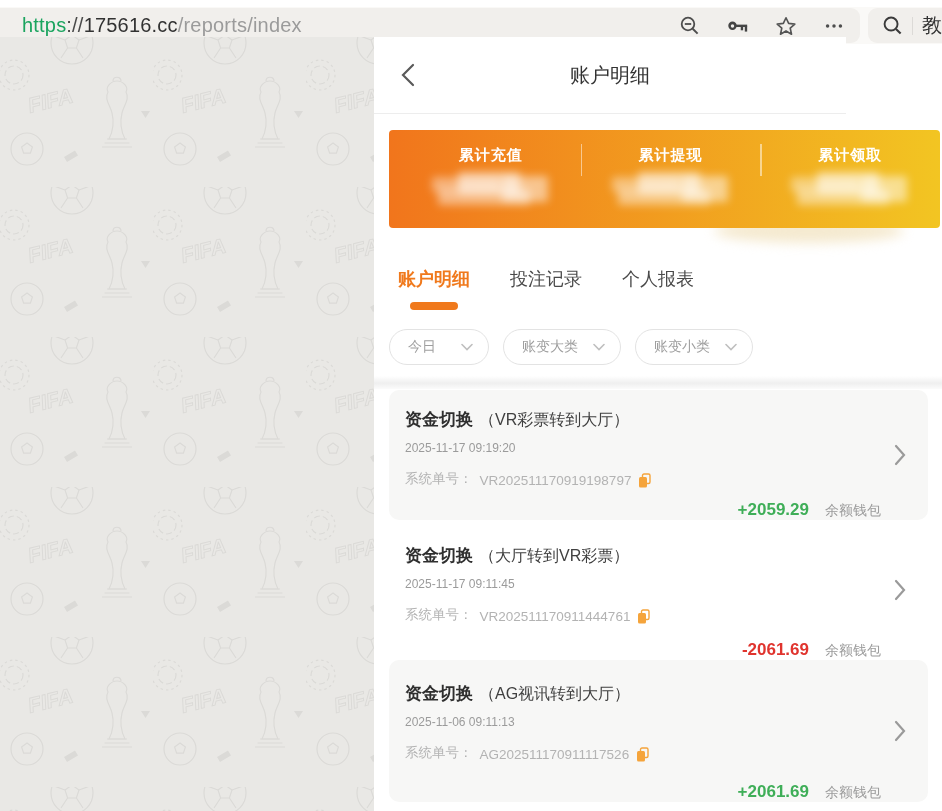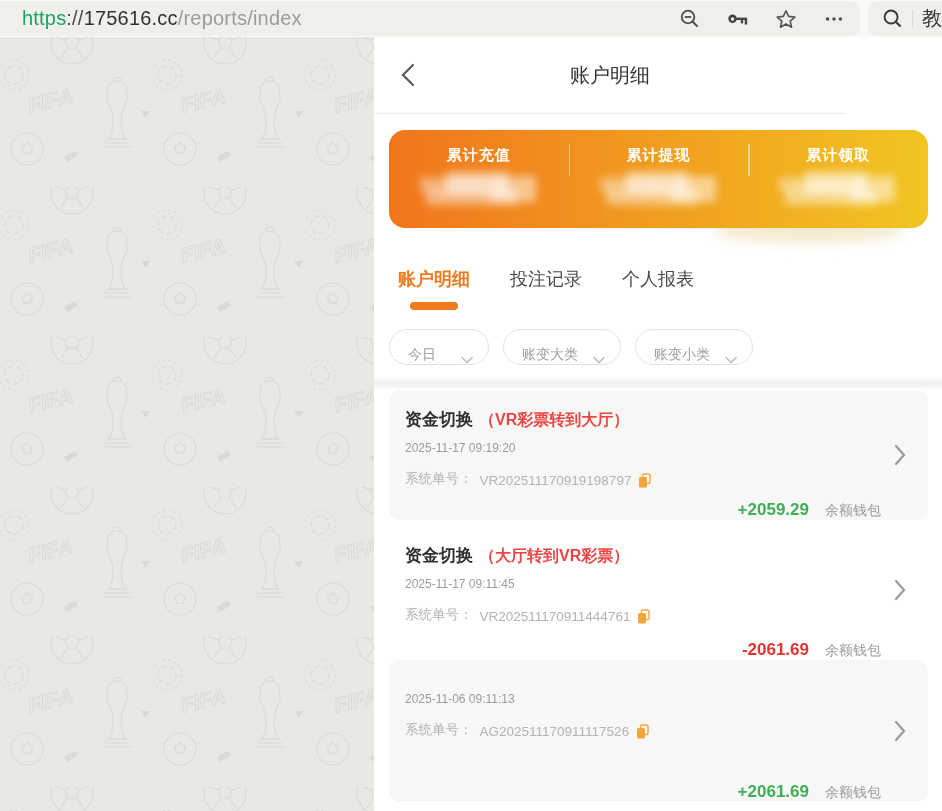--- a/index.html
+++ b/index.html
@@ -1,20 +1,20 @@
 <!DOCTYPE html>
 <html><head>
 <meta charset="utf-8">
 <style>
   html,body{margin:0;padding:0;}
   body{width:942px;height:811px;position:relative;overflow:hidden;background:#fff;
        font-family:"Liberation Sans","DejaVu Sans",sans-serif;}
 
   
-  .topbar{position:absolute;left:0;top:0;width:942px;height:37px;background:#faf9f7;}
+  .topbar{position:absolute;left:0;top:7px;width:942px;height:37px;background:#faf9f7;}
   .addressbar{position:absolute;left:-12px;top:1px;width:872px;height:35px;background:#f1efec;
               border-radius:9px;display:flex;align-items:center;padding-left:34px;box-sizing:border-box;}
   .url{font-size:20px;white-space:nowrap;letter-spacing:.2px;}
   .url .scheme{color:#1ba45f;}
   .url .sep{color:#4a4a4a;}
   .url .host{color:#323232;}
   .url .path{color:#9b9b9b;}
   .toolbar-icons{position:absolute;right:15px;top:0;height:100%;display:flex;align-items:center;gap:26px;}
   .tb-icon{width:22px;height:22px;display:block;cursor:pointer;}
   .searchbox{position:absolute;left:868px;top:1px;width:90px;height:35px;background:#f1efec;
@@ -28,60 +28,60 @@
   
   .panel{position:absolute;left:374px;top:37px;width:472px;height:774px;background:#fff;}
 
   .panel-header{position:relative;height:76px;border-bottom:1px solid #ededed;background:#fff;}
   .back-button{position:absolute;left:26px;top:26px;width:16px;height:24px;cursor:pointer;}
   .page-title{position:absolute;left:0;right:0;top:0;height:76px;display:flex;align-items:center;
               justify-content:center;font-size:20px;font-weight:500;color:#333;}
 
   .card-blob{position:absolute;left:340px;top:182px;width:190px;height:24px;background:#f5ead0;
              border-radius:50%;filter:blur(6px);z-index:0;}
-  .summary-card{position:absolute;left:15px;top:93px;width:539px;height:98px;border-radius:16px;
-                background:linear-gradient(90deg,#f1751c,#f2c522);display:flex;z-index:1;}
+  .summary-card{position:absolute;left:15px;top:93px;width:539px;height:98px;border-radius:4px;
+                background:linear-gradient(90deg,#f1751c,#f2c522);display:flex;z-index:1;padding-left:12px;}
   .summary-col{flex:1;display:flex;flex-direction:column;align-items:center;padding-top:16px;position:relative;}
   .summary-col + .summary-col::before{content:"";position:absolute;left:0;top:14px;width:1.5px;height:32px;
                 background:rgba(255,255,255,.5);}
   .summary-label{color:#fff;font-size:15px;font-weight:600;letter-spacing:1px;}
   .blurval{width:122px;height:36px;margin-top:7px;position:relative;filter:blur(4px);}
   .blurval i{position:absolute;display:block;border-radius:2px;}
   .blurval .b1{left:2px;top:5px;width:68px;height:15px;background:rgba(255,255,255,.40);}
   .blurval .b2{left:28px;top:0;width:62px;height:22px;background:rgba(255,255,255,.55);}
   .blurval .b3{left:8px;top:17px;width:92px;height:16px;background:rgba(255,255,255,.45);}
   .blurval .b4{left:72px;top:4px;width:46px;height:26px;background:rgba(255,255,255,.50);}
 
   .tabs{position:absolute;left:24px;top:230px;display:flex;gap:40px;font-size:18px;color:#4a4a4a;z-index:2;}
   .tab{cursor:pointer;position:relative;padding-bottom:18px;line-height:25px;}
   .tab.active{color:#f0791c;font-weight:700;}
   .tab-underline{display:none;}
   .tab.active .tab-underline{display:block;position:absolute;left:50%;transform:translateX(-50%);
                 bottom:0;width:48px;height:8px;border-radius:4px;background:#f0791c;}
 
   .filters{position:absolute;left:15px;top:292px;display:flex;gap:14px;}
   .pill{height:36px;border:1px solid #e3e3e3;border-radius:18px;background:#fff;box-sizing:border-box;
-        display:flex;align-items:flex-end;justify-content:space-between;padding:0 15px 0 18px;
+        display:flex;align-items:center;justify-content:space-between;padding:0 15px 0 18px;
         color:#9e9e9e;font-size:14px;cursor:pointer;}
   .pill.w1{width:100px;}
   .pill.w2{width:118px;}
 
   .list-shadow{position:absolute;left:0;top:339px;width:568px;height:13px;
                background:linear-gradient(180deg,#ffffff 0%,#efefef 55%,#fbfbfb 100%);}
 
   .list{position:absolute;left:0;top:353px;width:568px;}
   .t-row{position:relative;margin:0 14px 0 15px;box-sizing:border-box;padding:18px 0 0 16px;cursor:pointer;}
   .t-row.shaded{background:#f7f7f6;border-radius:10px;}
   .t-row.plain{background:transparent;}
   .t-row.r1{height:130px;}
   .t-row.r2{height:140px;padding-top:24px;}
   .t-row.r3{height:142px;padding-top:22px;}
   .t-title{font-size:17px;color:#2f2f2f;white-space:nowrap;}
   .t-type{font-weight:700;}
-  .t-detail{font-weight:700;color:#ef4444;font-size:16px;margin-left:6px;}
+  .t-detail{font-weight:400;color:#404040;font-size:16px;margin-left:6px;}
   .t-date{margin-top:10px;font-size:12px;color:#9b9b9b;}
   .t-order{margin-top:15px;font-size:13.5px;color:#b3b3b3;display:flex;align-items:flex-end;gap:7px;}
   .copy-icon{display:block;cursor:pointer;}
   .t-right{position:absolute;right:47px;top:0;height:100%;display:flex;flex-direction:row;
            align-items:flex-end;justify-content:center;gap:16px;}
   .t-amount{font-size:17px;font-weight:600;}
   .t-wallet{font-size:14px;color:#9b9b9b;}
   .t-chevron{position:absolute;right:22px;top:50%;margin-top:-11px;}
 </style>
 </head>
@@ -277,20 +277,23 @@
       <div class="t-right">
         <div class="t-amount" style="color: rgb(224, 52, 46);">-2061.69</div>
         <div class="t-wallet">余额钱包</div>
       </div>
       <svg class="t-chevron" width="12" height="22" viewBox="0 0 12 22">
         <polyline points="2,2 10,11 2,20" fill="none" stroke="#9a9a9a" stroke-width="2.2" stroke-linecap="round"></polyline>
       </svg>
     </div>
 
     <div class="t-row r3 shaded">
+      <div class="t-title">
+        <span class="t-type">资金切换</span><span class="t-detail">（AG视讯转到大厅）</span>
+      </div>
       <div class="t-date">2025-11-06 09:11:13</div>
       <div class="t-order">
         <span>系统单号：</span>
           <span>AG202511170911117526</span>
         <svg class="copy-icon" width="13" height="15" viewBox="0 0 13 15">
           <rect x="4.5" y="1" width="7.5" height="9.5" rx="1.5" fill="none" stroke="#f5a43b" stroke-width="1.4"></rect>
           <rect x="1" y="4" width="8" height="10.5" rx="1.5" fill="#f5a43b"></rect>
         </svg>
       </div>
       <div class="t-right">

